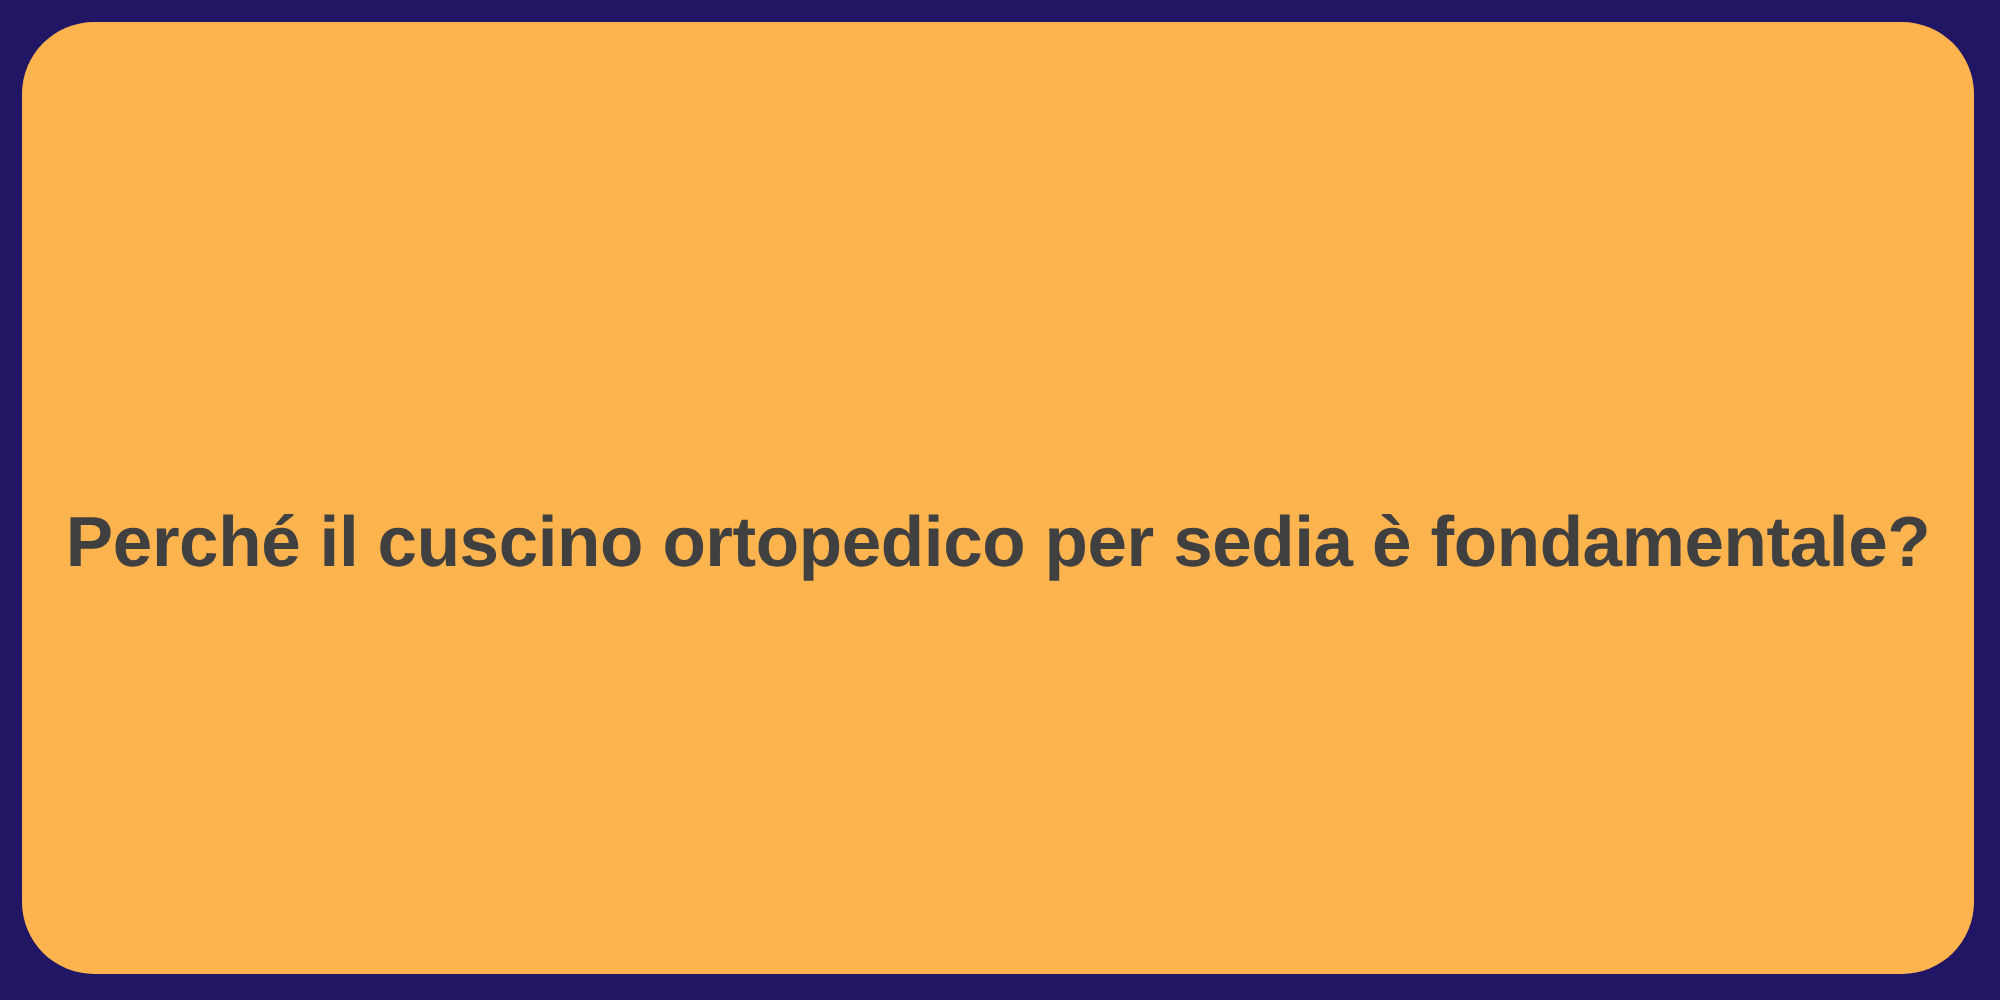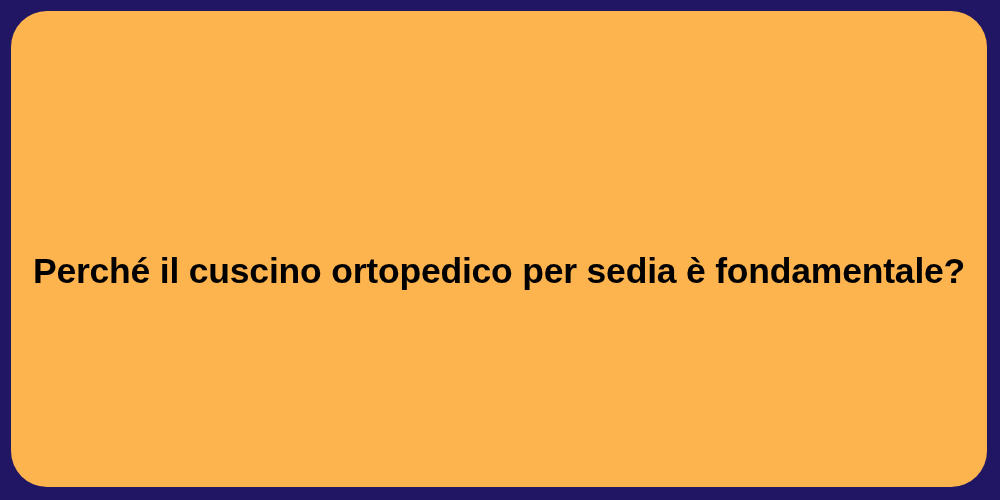--- a/index.html
+++ b/index.html
@@ -49,21 +49,21 @@
     box-sizing: border-box;
   }
 
   .headline {
     margin: 0;
     font-family: "Liberation Sans", sans-serif;
     font-size: 35.5px;
     line-height: 1.25;
     font-weight: 700;
     letter-spacing: -0.2px;
-    color: #000000;
+    color: #404040;
     text-align: left;
     white-space: nowrap;
   }
 </style>
 </head>
 <body>
 
 <div class="canvas">
   <div class="panel">
     <div class="headline-wrap">

